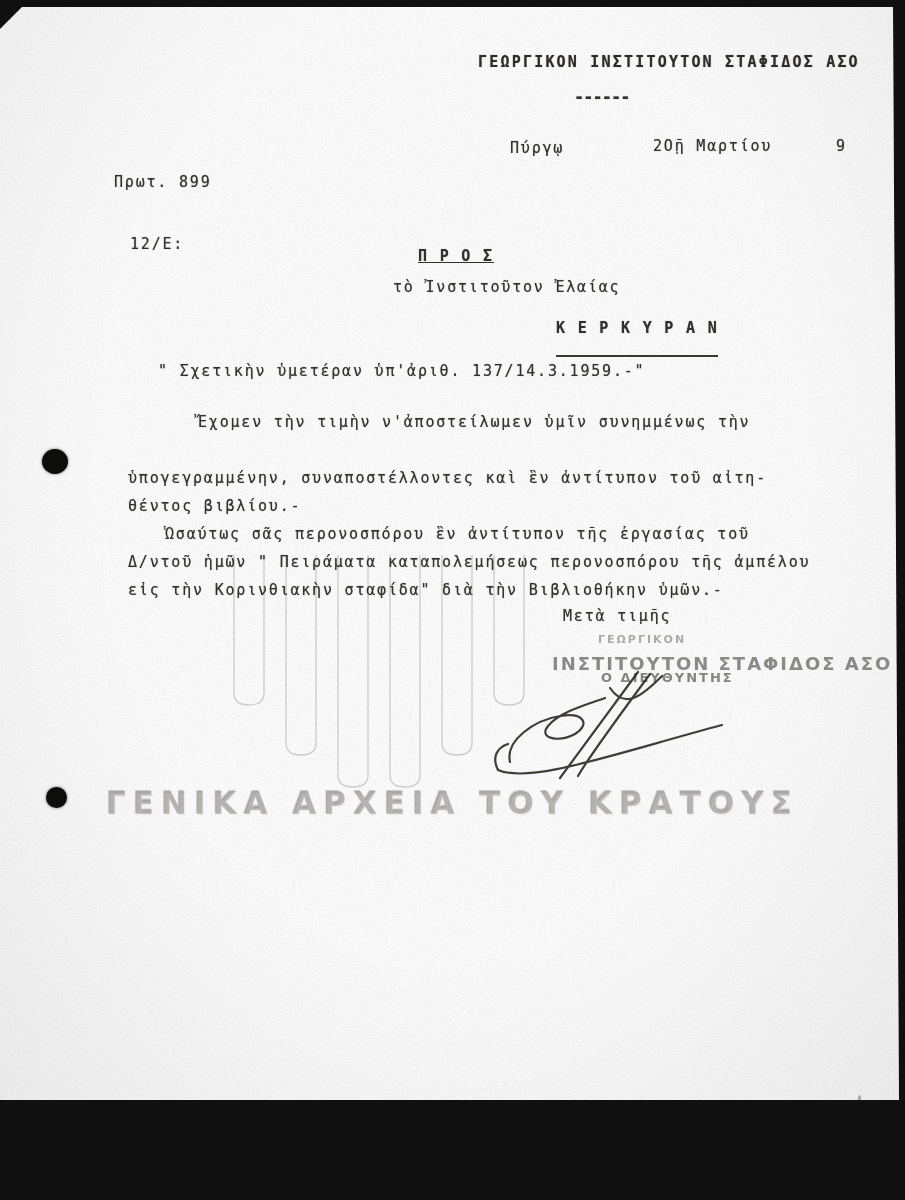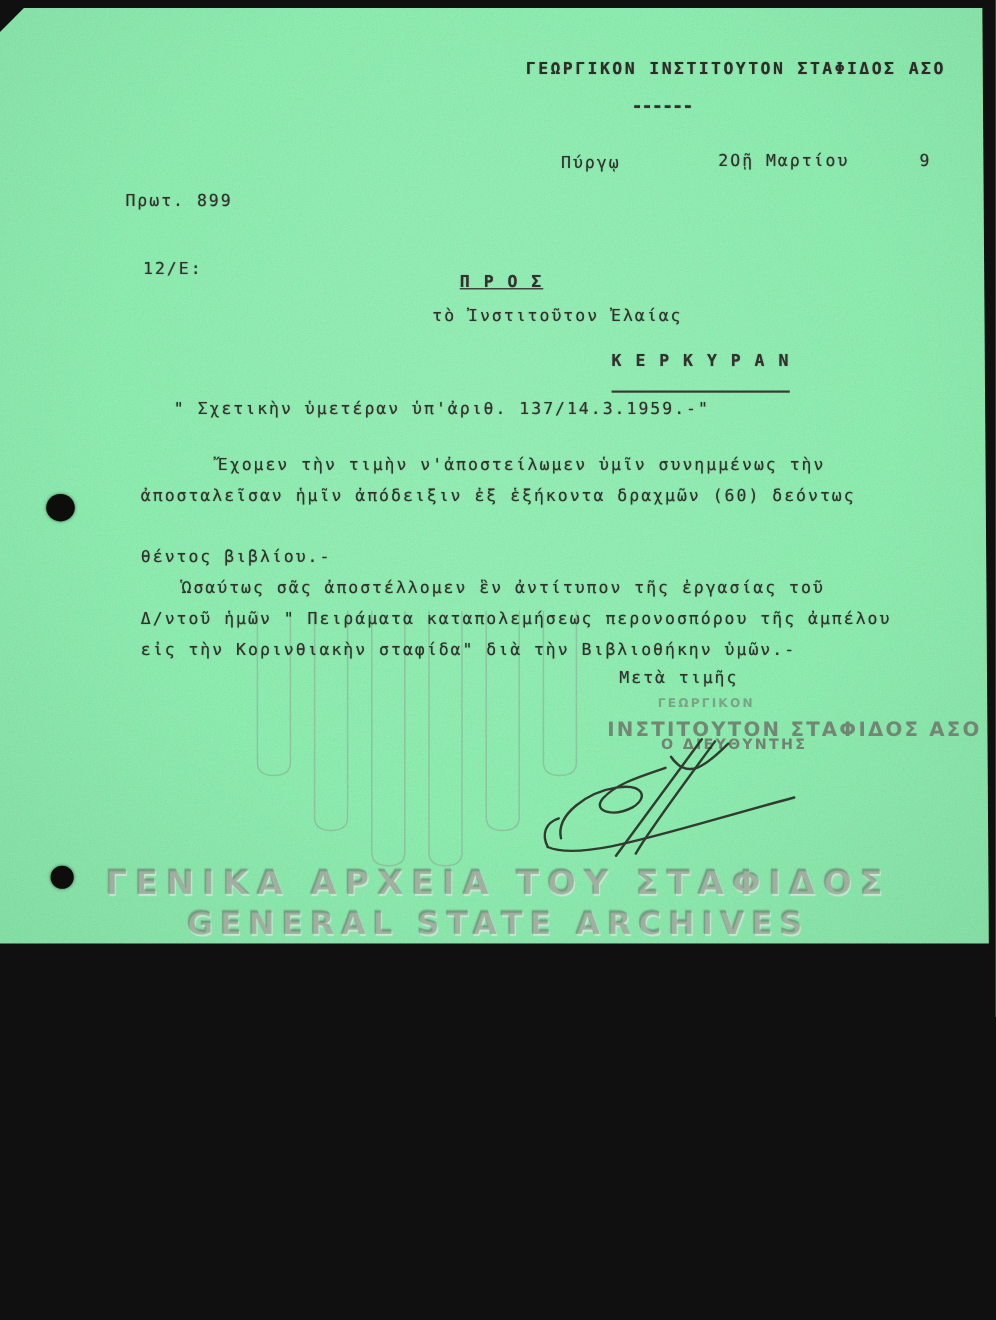--- a/index.html
+++ b/index.html
@@ -1,18 +1,18 @@
 <!DOCTYPE html>
 <html><head>
 <meta charset="utf-8">
 <style>
   html,body{margin:0;padding:0;background:#2a2a2a;}
   .scan{position:relative;width:905px;height:1200px;background:#101010;overflow:hidden;
         font-family:"DejaVu Sans Mono","DejaVu Sans",monospace;}
-  .paper{position:absolute;left:0;top:7px;width:905px;height:851px;background:#86efac;
+  .paper{position:absolute;left:0;top:7px;width:905px;height:1093px;background:#ffffff;
          clip-path:polygon(22px 0,893px 0,899px 100%,0 100%,0 22px);}
   .grain{position:absolute;left:0;top:0;width:905px;height:1187px;pointer-events:none;}
   .vignette{position:absolute;inset:0;pointer-events:none;
             background:radial-gradient(ellipse at 50% 42%,rgba(255,255,255,0.07) 0%,rgba(0,0,0,0.00) 55%,rgba(0,0,0,0.06) 100%);}
   .tline{position:absolute;white-space:pre;color:#33312e;font-size:15px;letter-spacing:1.8px;
          text-shadow:0 0 1px rgba(45,43,40,0.55);}
   .hdr{font-size:15px;letter-spacing:2.2px;font-weight:bold;color:#2e2c29;}
   .divider{font-weight:bold;letter-spacing:-1px;font-size:17px;color:#33312e;}
   .underlined{border-bottom:2px solid #3a3835;padding-bottom:18px;font-weight:bold;}
   .pros{font-weight:bold;text-decoration:underline;}
@@ -75,46 +75,45 @@
     <div class="tline" style="left:114px;top:166px;">Πρωτ. 899</div>
     <div class="tline" style="left:114px;top:228px;margin-left:16px;">12/Ε:</div>
 
     <div class="tline pros" style="left:418px;top:240px;">Π Ρ Ο Σ</div>
     <div class="tline" style="left:393px;top:271px;">τὸ Ἰνστιτοῦτον Ἐλαίας</div>
     <div class="tline underlined" style="left:556px;top:312px;">Κ Ε Ρ Κ Υ Ρ Α Ν</div>
 
     <div class="tline" style="left:158px;top:355px;">" Σχετικὴν ὑμετέραν ὑπ'ἀριθ. 137/14.3.1959.-"</div>
 
     <div class="tline" style="left:198px;top:406px;">Ἔχομεν τὴν τιμὴν ν'ἀποστείλωμεν ὑμῖν συνημμένως τὴν</div>
-    <div class="tline" style="left:128px;top:434px;">ἀποσταλεῖσαν ἡμῖν ἀπόδειξιν ἐξ ἑξήκοντα δραχμῶν (60) δεόντως</div>
+    <div class="tline" style="left:128px;top:462px;">ὑπογεγραμμένην, συναποστέλλοντες καὶ ἓν ἀντίτυπον τοῦ αἰτη-</div>
     <div class="tline" style="left:128px;top:490px;">θέντος βιβλίου.-</div>
 
-    <div class="tline" style="left:165px;top:518px;">Ὡσαύτως σᾶς ἀποστέλλομεν ἓν ἀντίτυπον τῆς ἐργασίας τοῦ</div>
+    <div class="tline" style="left:165px;top:518px;">Ὡσαύτως σᾶς περονοσπόρου ἓν ἀντίτυπον τῆς ἐργασίας τοῦ</div>
     <div class="tline" style="left:128px;top:546px;">Δ/ντοῦ ἡμῶν " Πειράματα καταπολεμήσεως περονοσπόρου τῆς ἀμπέλου</div>
     <div class="tline" style="left:128px;top:574px;">εἰς τὴν Κορινθιακὴν σταφίδα" διὰ τὴν Βιβλιοθήκην ὑμῶν.-</div>
 
     <div class="tline" style="left:563px;top:600px;">Μετὰ τιμῆς</div>
 
     <div class="stamp-line" style="left:598px;top:626px;font-size:11px;opacity:0.55;">ΓΕΩΡΓΙΚΟΝ</div>
     <div class="stamp-line" style="left:552px;top:646px;font-size:18px;opacity:0.78;">ΙΝΣΤΙΤΟΥΤΟΝ ΣΤΑΦΙΔΟΣ ΑΣΟ</div>
     <div class="stamp-line" style="left:601px;top:663px;font-size:13px;opacity:0.82;">Ο ΔΙΕΥΘΥΝΤΗΣ</div>
 
     <svg class="sig" width="240" height="115" viewBox="0 0 240 115">
       <g stroke="#26241f" stroke-width="2.2" fill="none" stroke-linecap="round" opacity="0.88">
         <path d="M8,100 C40,114 120,85 232,55"></path>
         <path d="M20,92 C15,70 45,50 70,46 C95,42 100,55 85,64 C68,73 48,68 58,56 C70,42 95,35 115,28"></path>
         <path d="M148,2 L70,108"></path>
         <path d="M160,4 C130,45 100,85 88,106"></path>
         <path d="M120,18 C135,40 152,26 172,6"></path>
         <path d="M8,100 C2,88 6,78 18,74"></path>
       </g>
     </svg>
 
-    <div class="wm wm-gr">ΓΕΝΙΚΑ ΑΡΧΕΙΑ ΤΟΥ ΣΤΑΦΙΔΟΣ</div>
-    <div class="wm wm-en">GENERAL STATE ARCHIVES</div>
+    <div class="wm wm-gr">ΓΕΝΙΚΑ ΑΡΧΕΙΑ ΤΟΥ ΚΡΑΤΟΥΣ</div>
 
     <div class="hole hole1"></div>
     <div class="hole hole2"></div>
 
     <div class="pencil">322</div>
 
     <div class="smudge">
       <i style="left:6px;top:2px;width:3px;height:7px;"></i>
       <i style="left:12px;top:14px;width:3px;height:3px;"></i>
     </div>

